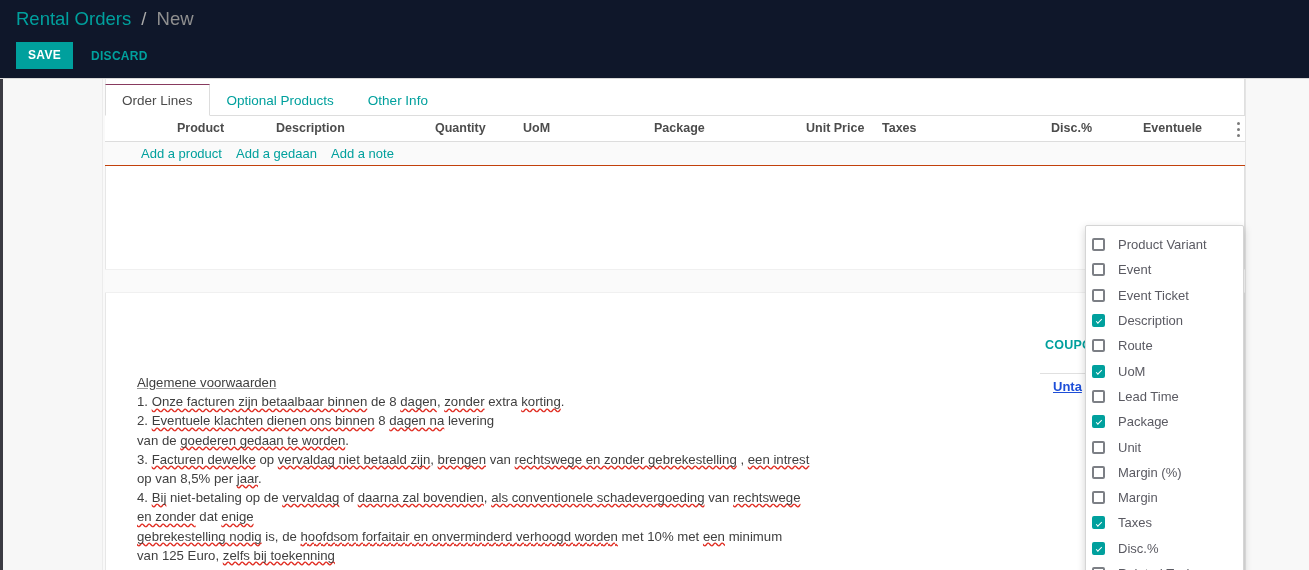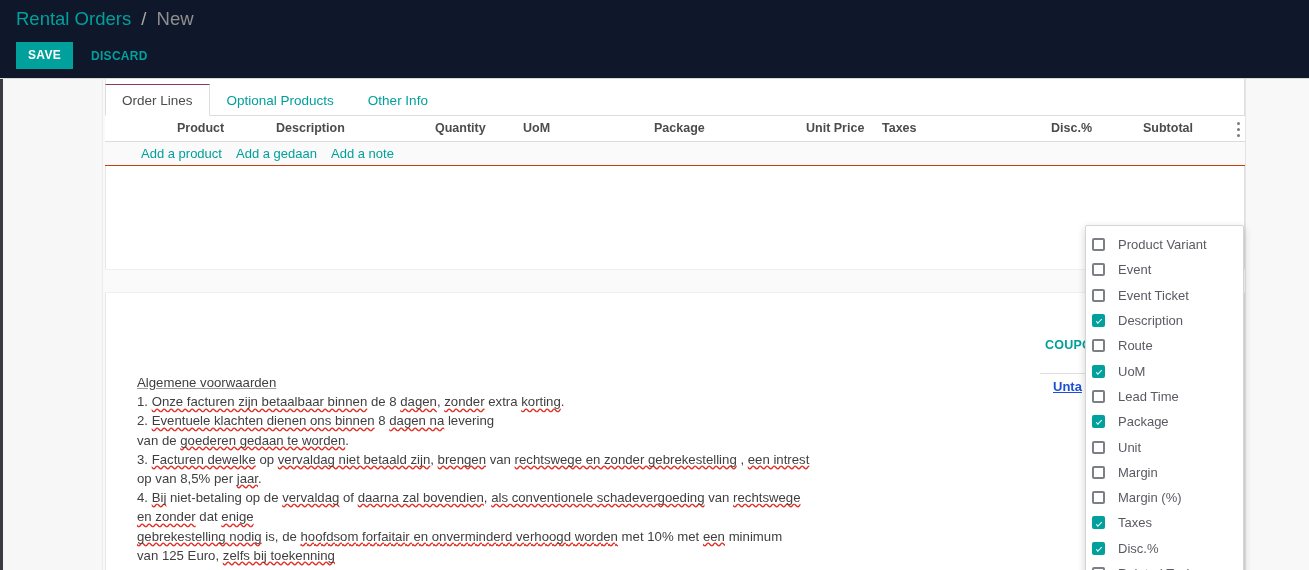--- a/index.html
+++ b/index.html
@@ -340,21 +340,21 @@
           <div class="dot"></div>
       </div>
     <div class="col" style="left: 36px; margin-left: 36px;">Product</div>
         <div class="col" style="left: 171px;">Description</div>
         <div class="col" style="left: 330px;">Quantity</div>
         <div class="col" style="left: 418px;">UoM</div>
         <div class="col" style="left: 549px;">Package</div>
         <div class="col" style="left: 701px;">Unit Price</div>
         <div class="col" style="left: 777px;">Taxes</div>
         <div class="col" style="left: 946px;">Disc.%</div>
-        <div class="col" style="left: 1038px;">Subtotal</div>
+        <div class="col" style="left: 1038px;">Eventuele</div>
       </div>
     <div id="lines-addrow">
         <a style="left: 36px;">Add a product</a>
         <a style="left: 131px;">Add a gedaan</a>
         <a style="left: 226px;">Add a note</a>
       </div>
   </div>
 
   <div id="coupon-link">COUPO</div>
   <div id="totals-divider"></div>
@@ -406,26 +406,26 @@
       <div class="opt-item checked">
         <span class="opt-box"></span>
         <span class="opt-label">Package</span>
       </div>
       <div class="opt-item">
         <span class="opt-box"></span>
         <span class="opt-label">Unit</span>
       </div>
       <div class="opt-item">
         <span class="opt-box"></span>
+        <span class="opt-label">Margin (%)</span>
+      </div>
+      <div class="opt-item">
+        <span class="opt-box"></span>
         <span class="opt-label">Margin</span>
       </div>
-      <div class="opt-item">
-        <span class="opt-box"></span>
-        <span class="opt-label">Margin (%)</span>
-      </div>
       <div class="opt-item checked">
         <span class="opt-box"></span>
         <span class="opt-label">Taxes</span>
       </div>
       <div class="opt-item checked">
         <span class="opt-box"></span>
         <span class="opt-label">Disc.%</span>
       </div>
       <div class="opt-item">
         <span class="opt-box"></span>

